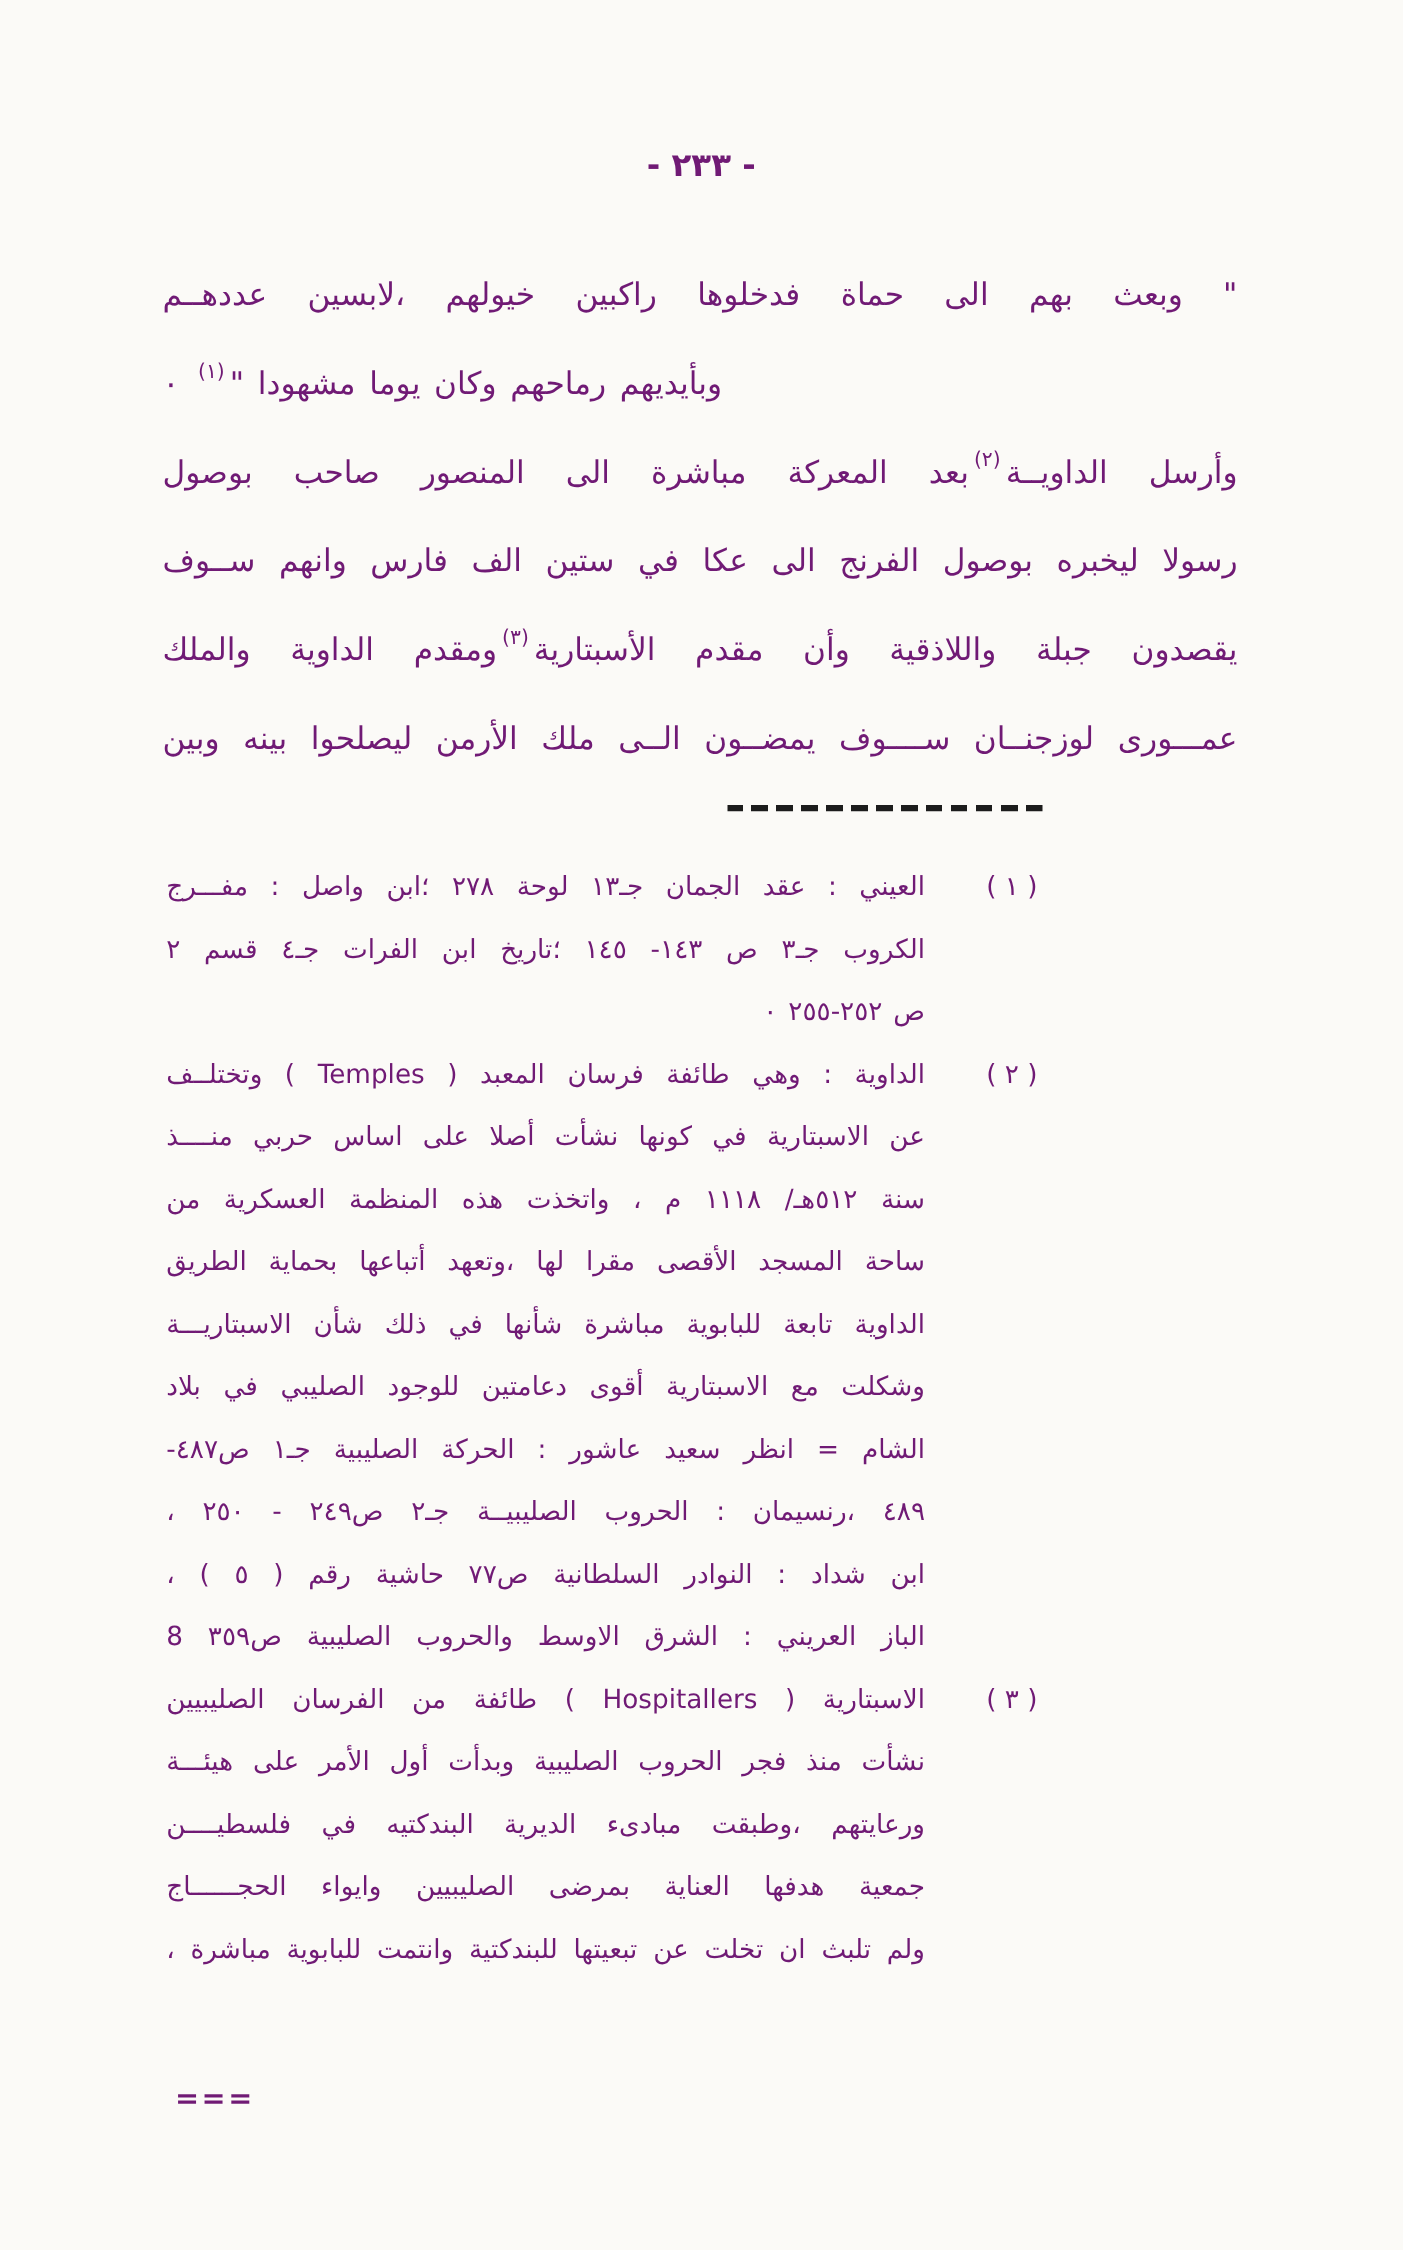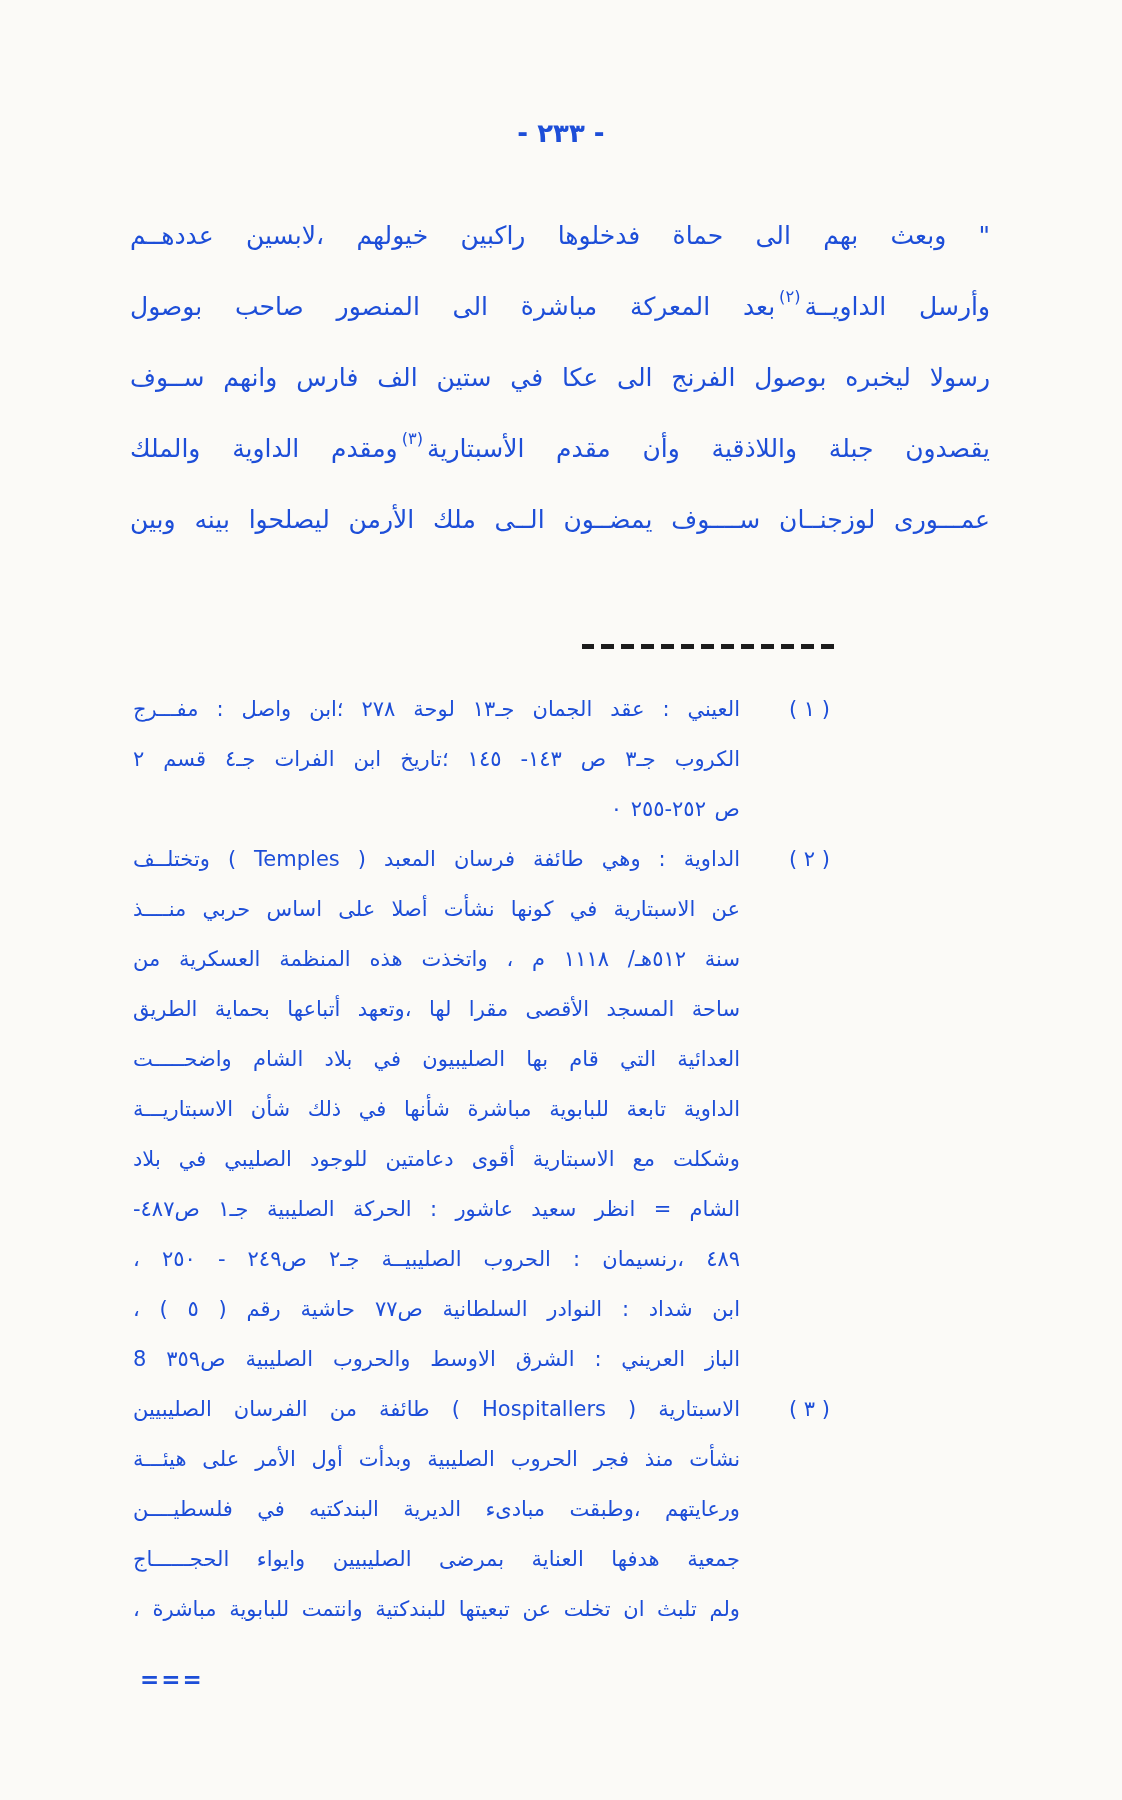--- a/index.html
+++ b/index.html
@@ -2,21 +2,21 @@
 <html lang="ar" dir="rtl"><head>
 <meta charset="utf-8">
 <style>
   * { margin:0; padding:0; box-sizing:border-box; }
   html,body { background:#e8e8e6; }
   .page {
     position:relative;
     width:1122px; height:1800px;
     margin:0 auto;
     background:#fbfaf7;
-    color:#1d4ed8;
+    color:#701a75;
     font-family:"DejaVu Sans", sans-serif;
     direction:rtl;
     overflow:hidden;
   }
   .page-number {
     position:absolute; top:118px; left:0; right:0;
     text-align:center;
     font-size:26px; font-weight:bold; letter-spacing:3px;
     direction:rtl;
   }
@@ -75,20 +75,23 @@
 <body>
 
 <div class="page">
 
   <div class="page-number">- ٢٣٣ -</div>
 
   <div class="body-text">
     <div class="bline">
       <span>" وبعث  بهم الى  حماة  فدخلوها راكبين  خيولهم  ،لابسين عددهــم</span>
     </div>
+    <div class="bline align-left">
+      <span>وبأيديهم  رماحهم وكان يوما  مشهودا "</span><sup class="fref">(١)</sup><span> ٠</span>
+    </div>
     <div class="bline">
       <span>وأرسل  الداويــة</span><sup class="fref">(٢)</sup><span>بعد المعركة  مباشرة الى المنصور  صاحب بوصول</span>
     </div>
     <div class="bline">
       <span>رسولا  ليخبره  بوصول  الفرنج  الى  عكا  في ستين الف فارس وانهم ســوف</span>
     </div>
     <div class="bline">
       <span>يقصدون  جبلة واللاذقية وأن  مقدم الأسبتارية</span><sup class="fref">(٣)</sup><span>ومقدم الداوية  والملك</span>
     </div>
     <div class="bline">
@@ -106,21 +109,20 @@
       <div class="fline">الكروب  جـ٣ ص ١٤٣- ١٤٥  ؛تاريخ  ابن الفرات  جـ٤ قسم ٢</div>
       <div class="fline short">ص ٢٥٢-٢٥٥ ٠</div>
     </div>
 
     <div class="fnote">
       <span class="marker">( ٢ )</span>
       <div class="fline">الداوية : وهي طائفة فرسان المعبد (  Temples  ) وتختلــف</div>
       <div class="fline">عن الاسبتارية  في كونها نشأت أصلا على اساس حربي منــــذ</div>
       <div class="fline">سنة  ٥١٢هـ/ ١١١٨ م ، واتخذت  هذه المنظمة العسكرية من</div>
       <div class="fline">ساحة المسجد الأقصى مقرا لها  ،وتعهد أتباعها  بحماية الطريق</div>
-      <div class="fline">العدائية التي قام بها الصليبيون في بلاد الشام  واضحـــــت</div>
       <div class="fline">الداوية تابعة للبابوية مباشرة شأنها  في ذلك شأن الاسبتاريـــة</div>
       <div class="fline">وشكلت مع الاسبتارية  أقوى دعامتين  للوجود الصليبي في بلاد</div>
       <div class="fline">الشام = انظر  سعيد عاشور : الحركة الصليبية جـ١ ص٤٨٧-</div>
       <div class="fline">٤٨٩  ،رنسيمان :  الحروب الصليبيــة  جـ٢  ص٢٤٩ - ٢٥٠ ،</div>
       <div class="fline">ابن شداد  :  النوادر السلطانية ص٧٧  حاشية رقم ( ٥ ) ،</div>
       <div class="fline">الباز العريني  : الشرق الاوسط والحروب الصليبية ص٣٥٩ 8</div>
     </div>
 
     <div class="fnote">
       <span class="marker">( ٣ )</span>

